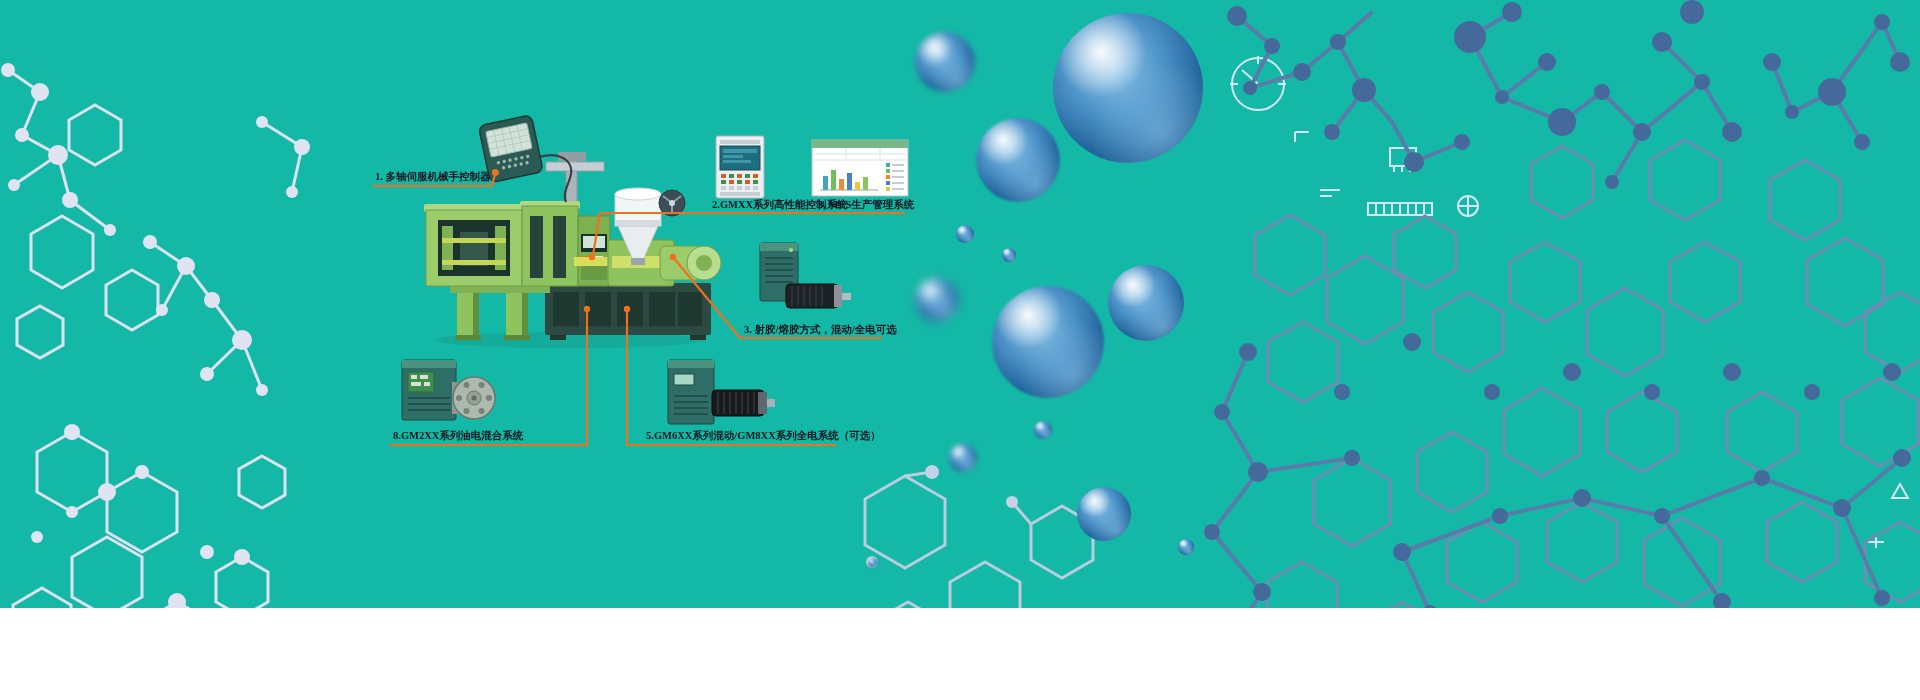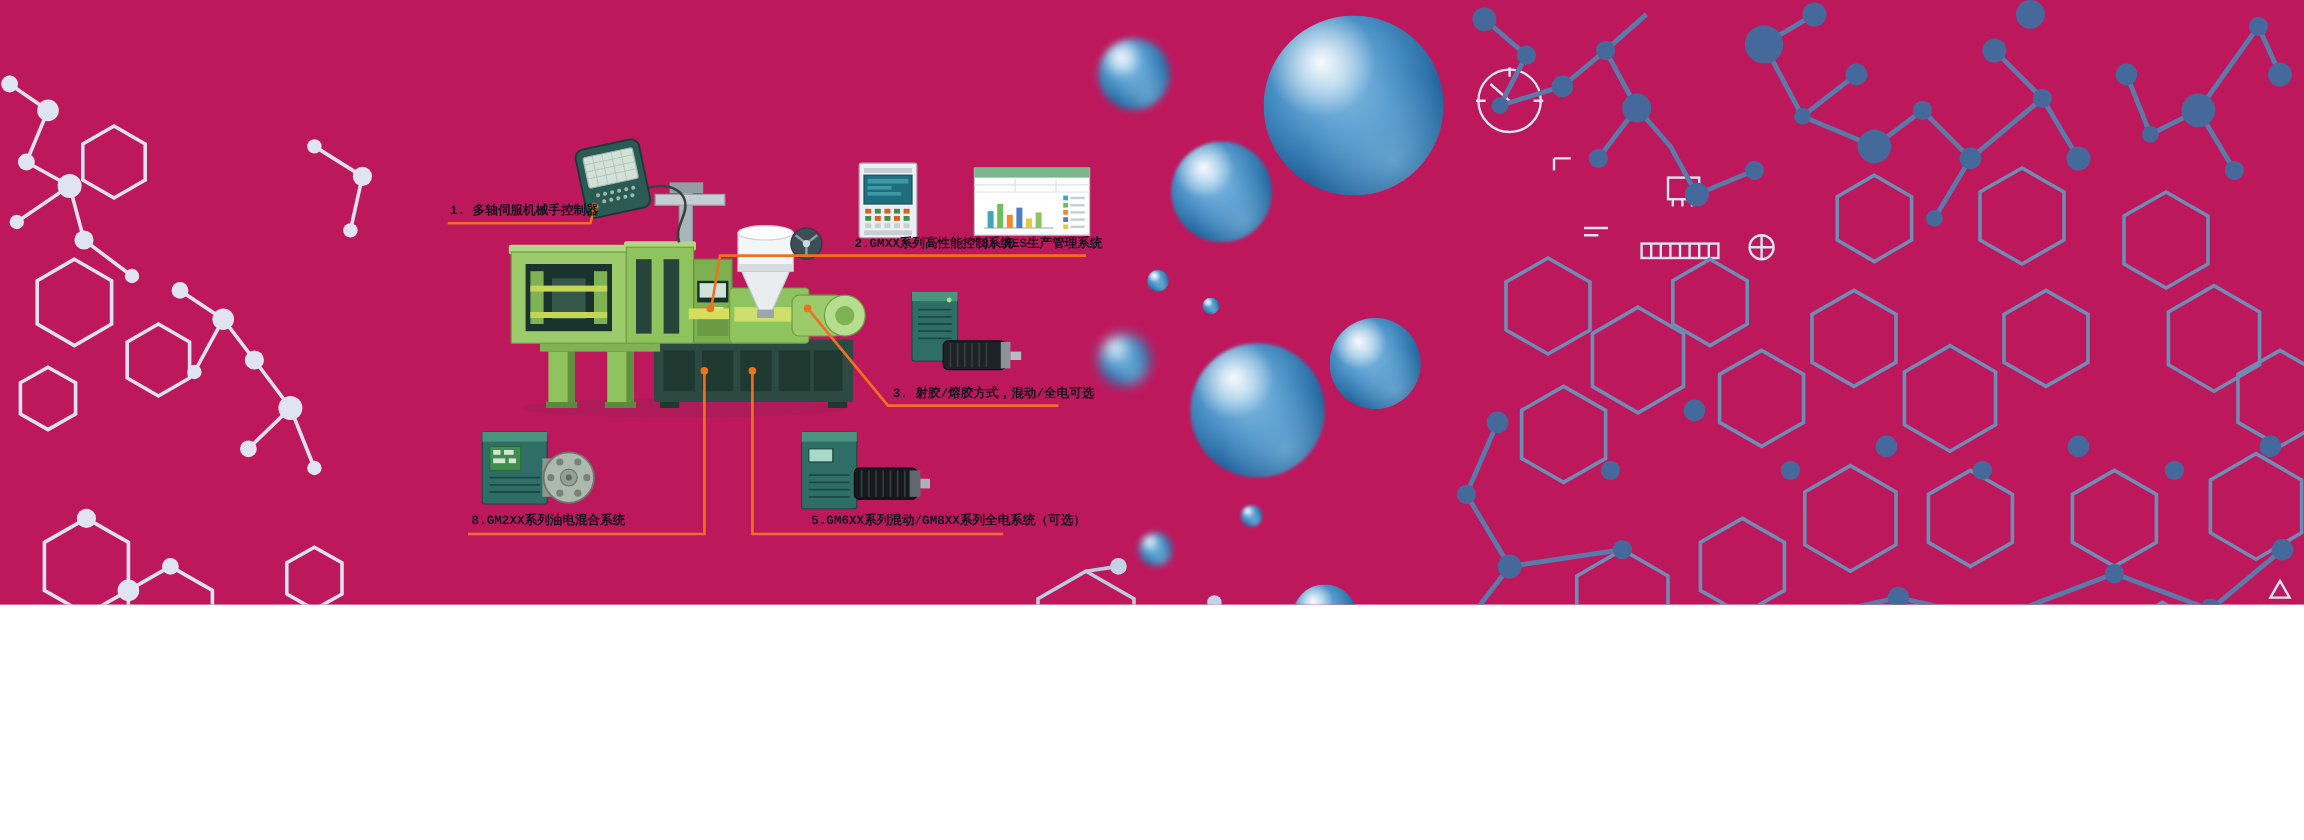--- a/index.html
+++ b/index.html
@@ -1,17 +1,17 @@
 <!DOCTYPE html>
 <html><head>
 <meta charset="utf-8">
 <style>
   html,body{margin:0;padding:0;background:#ffffff;}
-  .banner{position:relative;width:1920px;height:504px;background:#be185d;overflow:hidden;
-          font-family:Liberation Mono, monospace;}
+  .banner{position:relative;width:1920px;height:608px;background:#14b8a6;overflow:hidden;
+          font-family:Liberation Serif, serif;}
   .bg-svg{position:absolute;left:0;top:0;width:1920px;height:700px;}
   .diagram-svg{position:absolute;left:360px;top:100px;width:560px;height:380px;}
   .sphere{position:absolute;border-radius:50%;
     background:
       radial-gradient(circle at 32% 26%, rgba(255,255,255,.95) 0%, rgba(255,255,255,0) 30%),
       radial-gradient(circle at 72% 80%, rgba(150,205,240,.55) 0%, rgba(150,205,240,0) 45%),
       radial-gradient(circle at 40% 35%, #8ec4e8 0%, #4a91c6 38%, #1f629a 68%, #123e68 100%);
   }
   .b1{filter:blur(1.2px);} .b2{filter:blur(2.8px);} .b3{filter:blur(5px);}
   .label{position:absolute;font-size:10.5px;font-weight:bold;color:#14141e;
@@ -414,16 +414,16 @@
       <circle cx="313" cy="157" r="3.2"></circle>
       <circle cx="267" cy="209" r="3.2"></circle>
       <circle cx="227" cy="209" r="3.2"></circle>
     </g>
   </svg>
 
   <div class="label" style="left:375px;top:170px">1. 多轴伺服机械手控制器</div>
   <div class="label" style="left:712px;top:198px">2.GMXX系列高性能控制系统</div>
   <div class="label" style="left:818px;top:198px">3. MES生产管理系统</div>
   <div class="label" style="left:744px;top:323px">3. 射胶/熔胶方式，混动/全电可选</div>
-  <div class="label" style="left:676px;top:429px">5.GM6XX系列混动/GM8XX系列全电系统（可选）</div>
+  <div class="label" style="left:646px;top:429px">5.GM6XX系列混动/GM8XX系列全电系统（可选）</div>
   <div class="label" style="left:393px;top:429px">8.GM2XX系列油电混合系统</div>
 
 </div>
 
 </body></html>

